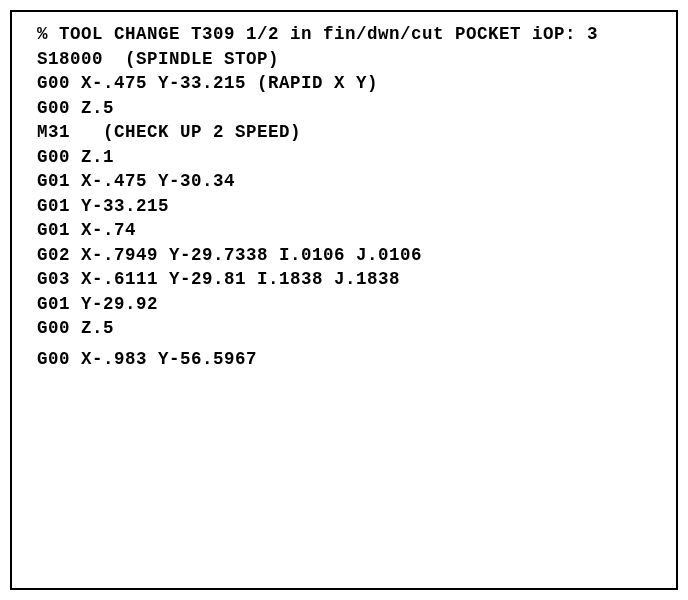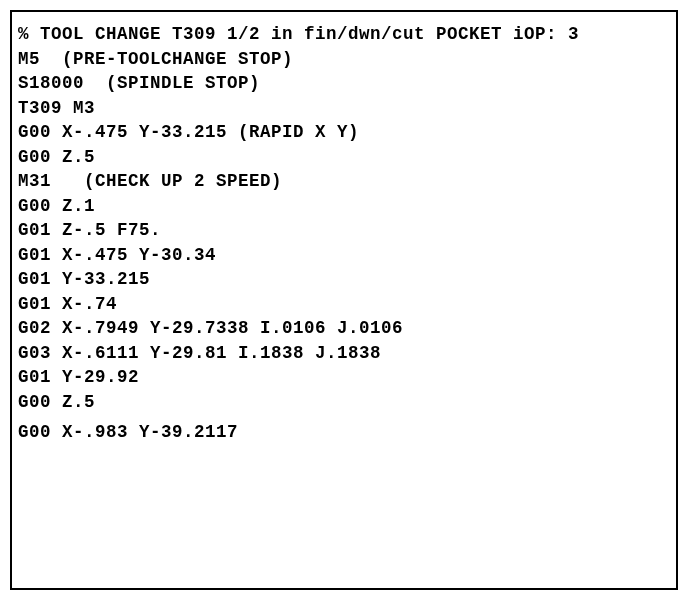--- a/index.html
+++ b/index.html
@@ -8,21 +8,21 @@
       box-sizing: border-box;
     }
     body {
       width: 688px;
       height: 600px;
       background: #ffffff;
       padding: 10px;
     }
     .code-container {
       border: 2px solid #000000;
-      padding: 10px 6px;
+      padding: 10px 25px;
       width: 100%;
       height: 100%;
       font-family: "Courier New", Courier, monospace;
       font-size: 17.5px;
       font-weight: bold;
       line-height: 1.4;
       color: #000000;
       letter-spacing: 0.5px;
     }
     .code-line {
@@ -30,30 +30,27 @@
     }
     .spacer {
       height: 6px;
     }
   </style>
 </head>
 <body>
 
 <div class="code-container">
   <div class="code-line">% TOOL CHANGE T309 1/2 in fin/dwn/cut POCKET iOP: 3</div>
-  <div class="code-line">M5  (PRE-TOOLCHANGE STOP)</div>
   <div class="code-line">S18000  (SPINDLE STOP)</div>
-  <div class="code-line">T309 M3</div>
   <div class="code-line">G00 X-.475 Y-33.215 (RAPID X Y)</div>
   <div class="code-line">G00 Z.5</div>
   <div class="code-line">M31   (CHECK UP 2 SPEED)</div>
   <div class="code-line">G00 Z.1</div>
-  <div class="code-line">G01 Z-.5 F75.</div>
   <div class="code-line">G01 X-.475 Y-30.34</div>
   <div class="code-line">G01 Y-33.215</div>
   <div class="code-line">G01 X-.74</div>
   <div class="code-line">G02 X-.7949 Y-29.7338 I.0106 J.0106</div>
   <div class="code-line">G03 X-.6111 Y-29.81 I.1838 J.1838</div>
   <div class="code-line">G01 Y-29.92</div>
   <div class="code-line">G00 Z.5</div>
   <div class="spacer"></div>
-  <div class="code-line">G00 X-.983 Y-39.2117</div>
+  <div class="code-line">G00 X-.983 Y-56.5967</div>
 </div>
 
 </body></html>

